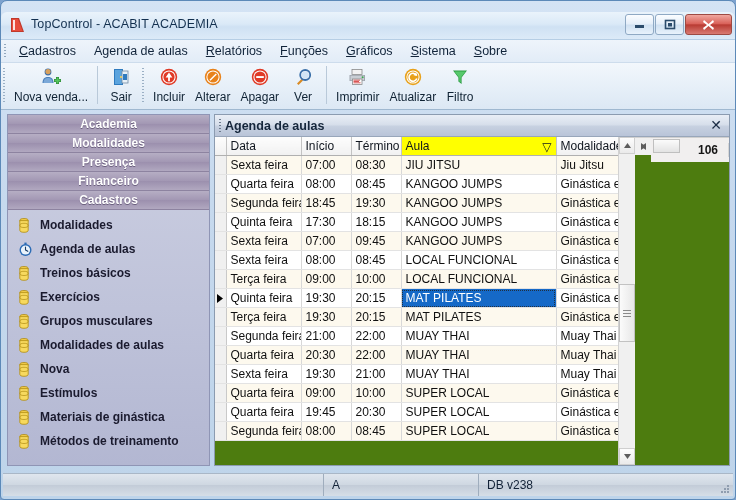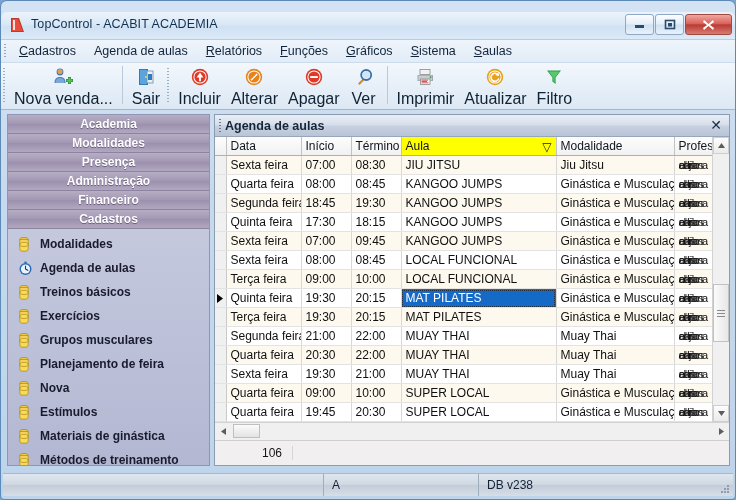--- a/index.html
+++ b/index.html
@@ -86,21 +86,21 @@
     background-image: repeating-linear-gradient(180deg,#9bb0c5 0 1px, transparent 1px 3px);
   }
   .tb-btn {
     display: flex; flex-direction: column; align-items: center;
     justify-content: flex-start;
     padding: 2px 5px 0 5px;
     min-width: 28px;
     cursor: default;
   }
   .tb-ico { height: 24px; display:flex; align-items:center; justify-content:center; }
-  .tb-lbl { font-size: 16px; color: #0f2233; margin-top: 1px; white-space: nowrap; }
+  .tb-lbl { font-size: 12px; color: #0f2233; margin-top: 1px; white-space: nowrap; }
   .tb-sep { width: 1px; height: 38px; background: #b9c9d9; margin: 3px 4px 0 4px; flex: none; }
 
   
   #body {
     position: relative;
     height: 372px;
     padding: 4px 5px 16px 6px;
     box-sizing: border-box;
     display: flex;
     gap: 4px;
@@ -156,21 +156,21 @@
     background-image: repeating-linear-gradient(180deg,#6d7a8d 0 1px, transparent 1px 3px);
   }
   #panel-title { font-size: 12.5px; font-weight: bold; color: #15263b; }
   #panel-close {
     position: absolute; right: 7px; top: 2px;
     font-size: 14px; color: #1b2c44; line-height: 16px;
     font-family: "DejaVu Sans", sans-serif;
     cursor: default;
   }
 
-  #grid-wrap { flex: 1; display: flex; flex-direction: column; overflow: hidden; background:#4d7c0f; }
+  #grid-wrap { flex: 1; display: flex; flex-direction: row; overflow: hidden; background:#4d7c0f; }
   #grid-main { flex: 1; display: flex; overflow: hidden; }
   #grid-cols { flex: 1; overflow: hidden; position: relative; }
 
   table.grid { border-collapse: collapse; table-layout: fixed; width: 100%; font-size: 12px; }
   table.grid th {
     height: 18px;
     background: linear-gradient(180deg,#fdfdfd 0%, #f1f1f1 100%);
     border-right: 1px solid #c3c3c3;
     border-bottom: 1px solid #b0b0b0;
     font-weight: normal; color: #10161f;
@@ -271,20 +271,21 @@
     height: 24px; flex: none;
     background: #f1efef;
     border-top: 1px solid #cfcfcf;
     display: flex; align-items: center;
     font-size: 12px; color: #151515;
   }
   #grid-footer .cell1 {
     width: 78px; text-align: right; padding-right: 10px;
     border-right: 1px solid #d6d6d6;
     box-sizing: border-box;
+    font-weight: bold;
   }
   #grid-footer .cell2 { flex: 1; }
 
   
   #statusbar {
     position: absolute; left: 2px; right: 2px; bottom: 3px;
     height: 22px;
     background: linear-gradient(180deg,#dfe6ee 0%, #cfd8e2 48%, #c3ccd8 52%, #d6dee7 100%);
     border-top: 1px solid #a9b7c7;
     display: flex; align-items: center;
@@ -331,21 +332,21 @@
   </div>
 
   <div id="menubar">
     <div class="gripper"></div>
     <div class="menu-item"><u>C</u><span>adastros</span></div>
     <div class="menu-item"><span>Agenda de aulas</span></div>
     <div class="menu-item"><u>R</u><span>elatórios</span></div>
     <div class="menu-item"><u>F</u><span>unções</span></div>
     <div class="menu-item"><u>G</u><span>ráficos</span></div>
     <div class="menu-item"><u>S</u><span>istema</span></div>
-    <div class="menu-item"><u>S</u><span>aulas</span></div>
+    <div class="menu-item"><u>S</u><span>obre</span></div>
   </div>
 
   <div id="toolbar">
     <div class="tb-grip"></div>
 
     <div class="tb-btn">
       <span class="tb-ico">
         <svg width="22" height="22" viewBox="0 0 22 22">
           <circle cx="8" cy="6" r="3.4" fill="#3f6fa8"></circle>
           <circle cx="8" cy="5.6" r="2.6" fill="#d9a05b"></circle>
@@ -463,21 +464,20 @@
       <span class="tb-lbl">Filtro</span>
     </div>
   </div>
 
   <div id="body">
 
     <div id="sidebar">
       <div class="band">Academia</div>
       <div class="band">Modalidades</div>
       <div class="band">Presença</div>
-      <div class="band">Administração</div>
       <div class="band">Financeiro</div>
       <div class="band">Cadastros</div>
 
       <div class="nav-list">
 
         <div class="nav-item">
           <span class="nav-ico">
             <svg width="12" height="15" viewBox="0 0 12 15">
               <ellipse cx="6" cy="2.6" rx="4.2" ry="2.1" fill="#f2cc4a" stroke="#b08c12" stroke-width=".8"></ellipse>
               <path d="M1.8 2.6 L1.8 12.2 A4.2 2.1 0 0 0 10.2 12.2 L10.2 2.6 Z" fill="#f7d95e" stroke="#b08c12" stroke-width=".8"></path>
@@ -533,21 +533,21 @@
         </div>
 
         <div class="nav-item">
           <span class="nav-ico">
             <svg width="12" height="15" viewBox="0 0 12 15">
               <ellipse cx="6" cy="2.6" rx="4.2" ry="2.1" fill="#f2cc4a" stroke="#b08c12" stroke-width=".8"></ellipse>
               <path d="M1.8 2.6 L1.8 12.2 A4.2 2.1 0 0 0 10.2 12.2 L10.2 2.6 Z" fill="#f7d95e" stroke="#b08c12" stroke-width=".8"></path>
               <ellipse cx="6" cy="7.4" rx="4.2" ry="2.1" fill="none" stroke="#b08c12" stroke-width=".7"></ellipse>
             </svg>
           </span>
-          <span>Planejamento de feira</span>
+          <span>Modalidades de aulas</span>
         </div>
 
         <div class="nav-item">
           <span class="nav-ico">
             <svg width="12" height="15" viewBox="0 0 12 15">
               <ellipse cx="6" cy="2.6" rx="4.2" ry="2.1" fill="#f2cc4a" stroke="#b08c12" stroke-width=".8"></ellipse>
               <path d="M1.8 2.6 L1.8 12.2 A4.2 2.1 0 0 0 10.2 12.2 L10.2 2.6 Z" fill="#f7d95e" stroke="#b08c12" stroke-width=".8"></path>
               <ellipse cx="6" cy="7.4" rx="4.2" ry="2.1" fill="none" stroke="#b08c12" stroke-width=".7"></ellipse>
             </svg>
           </span>

